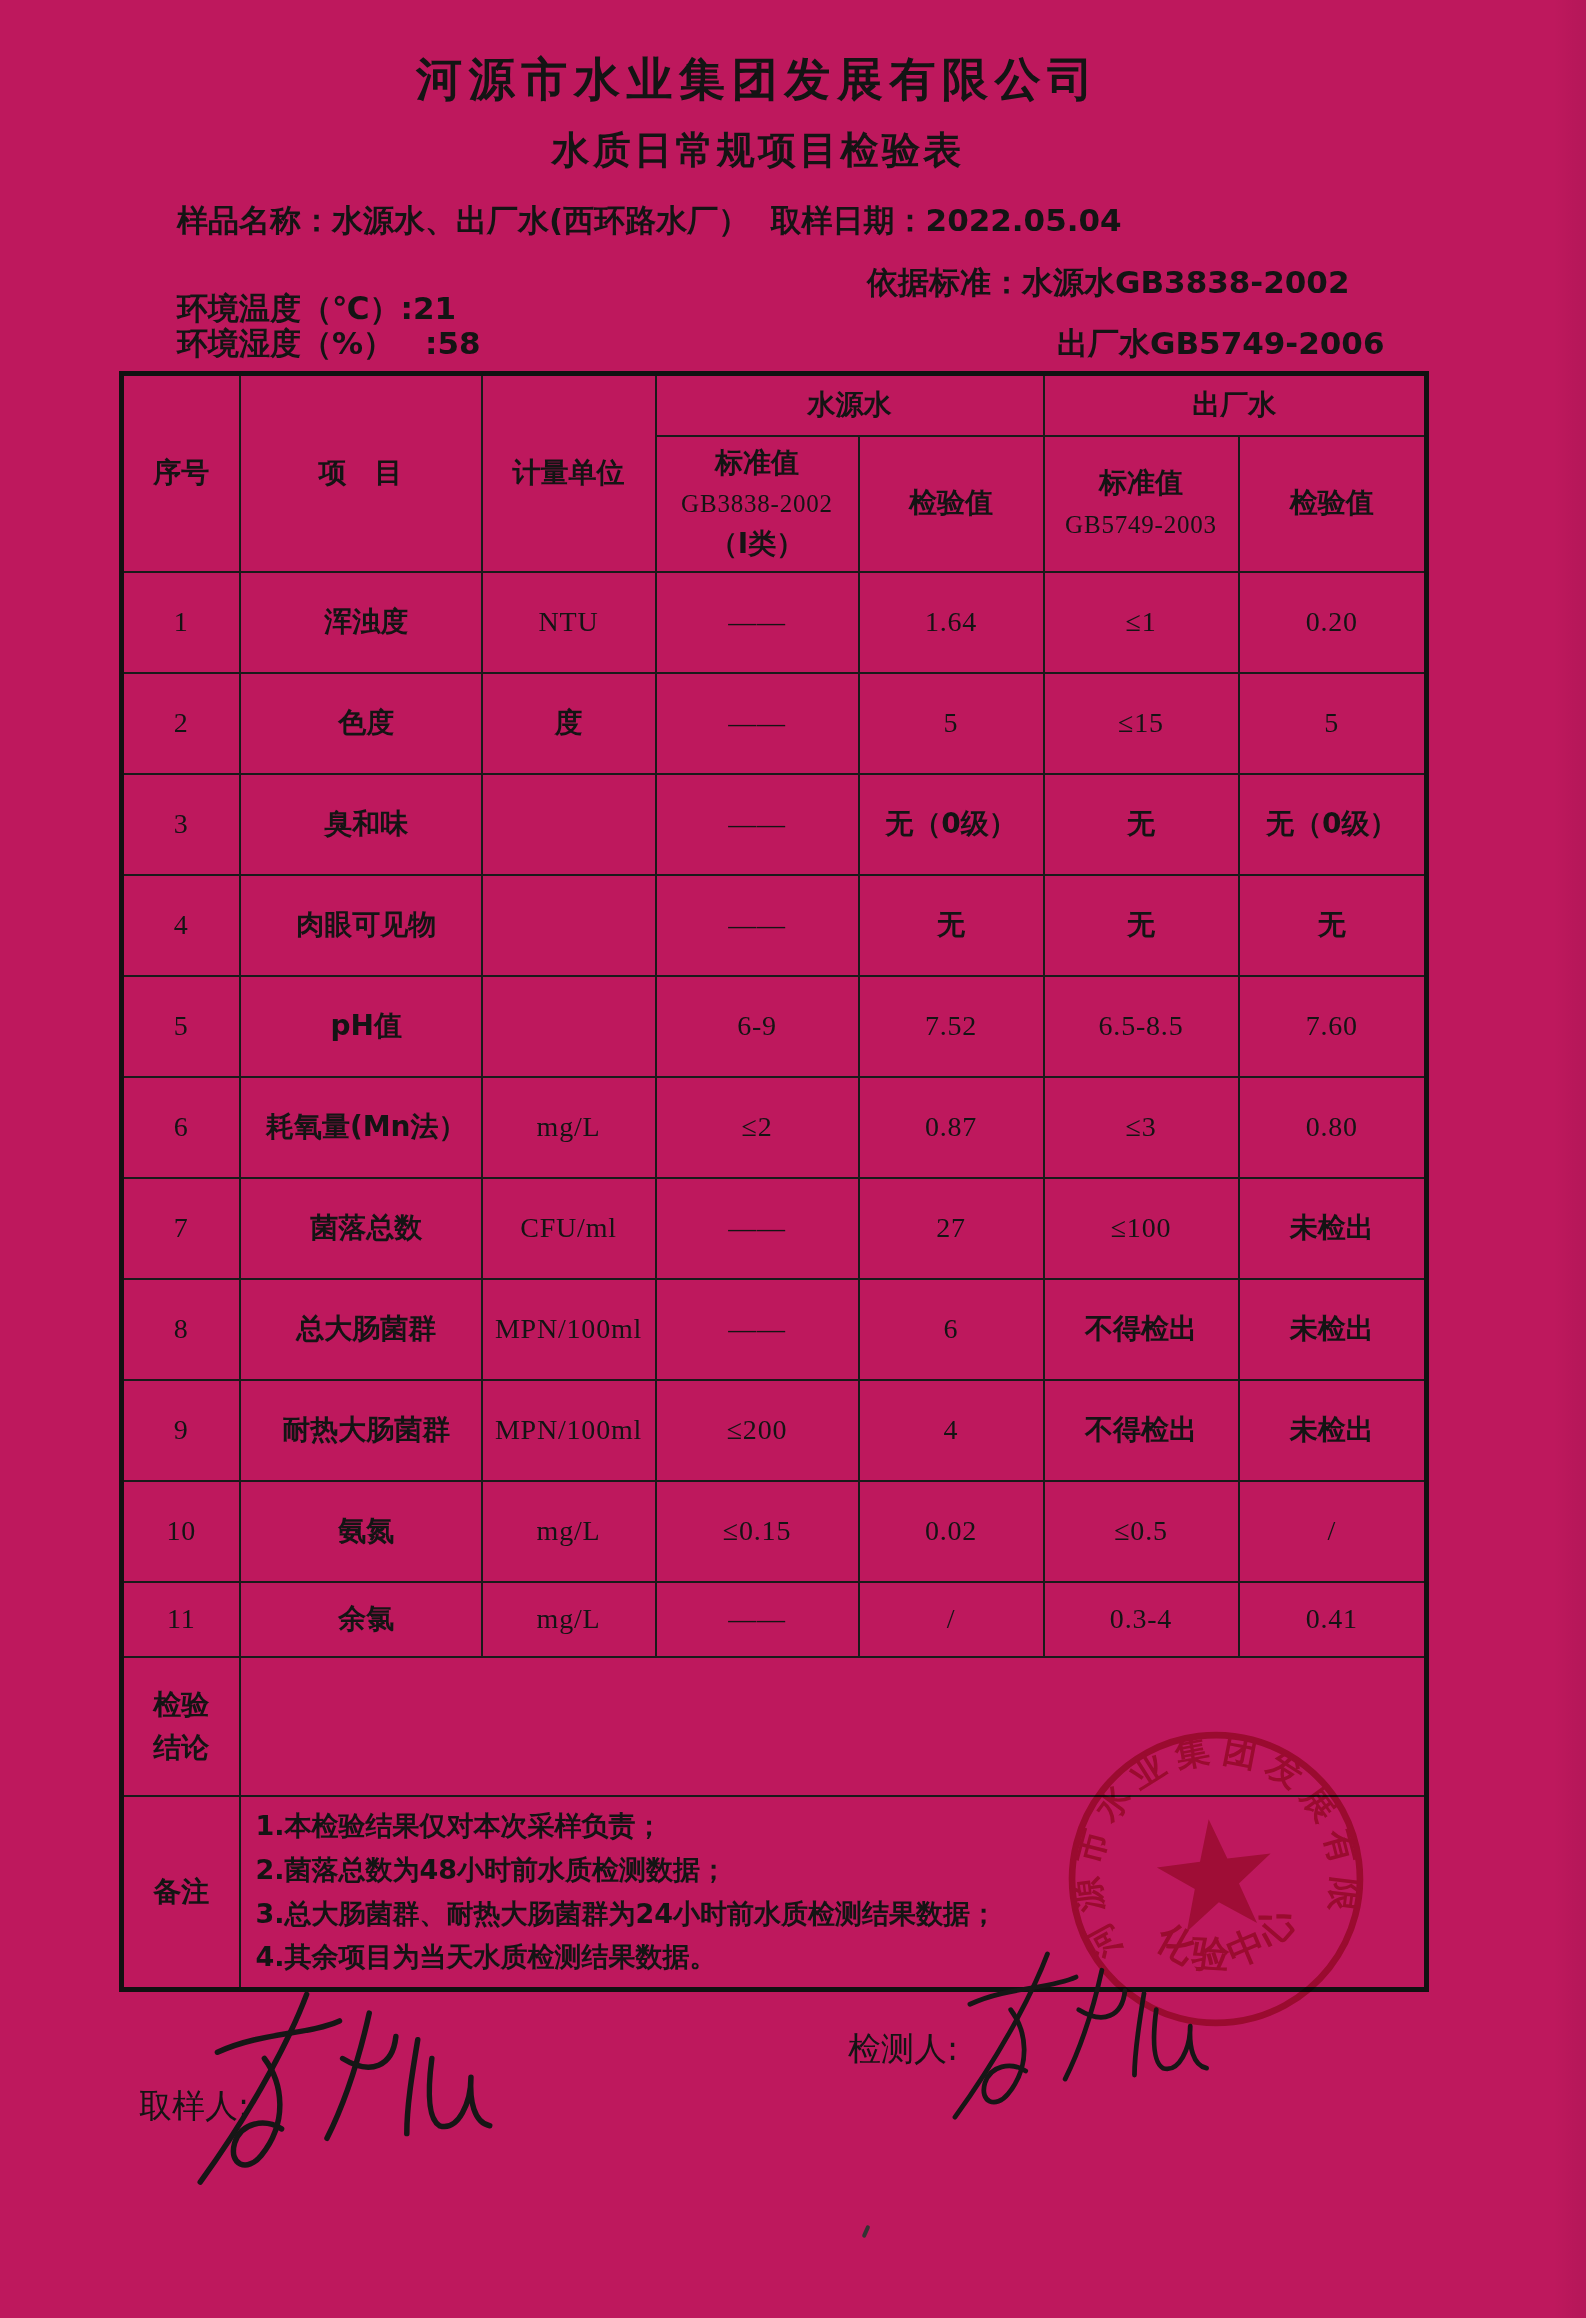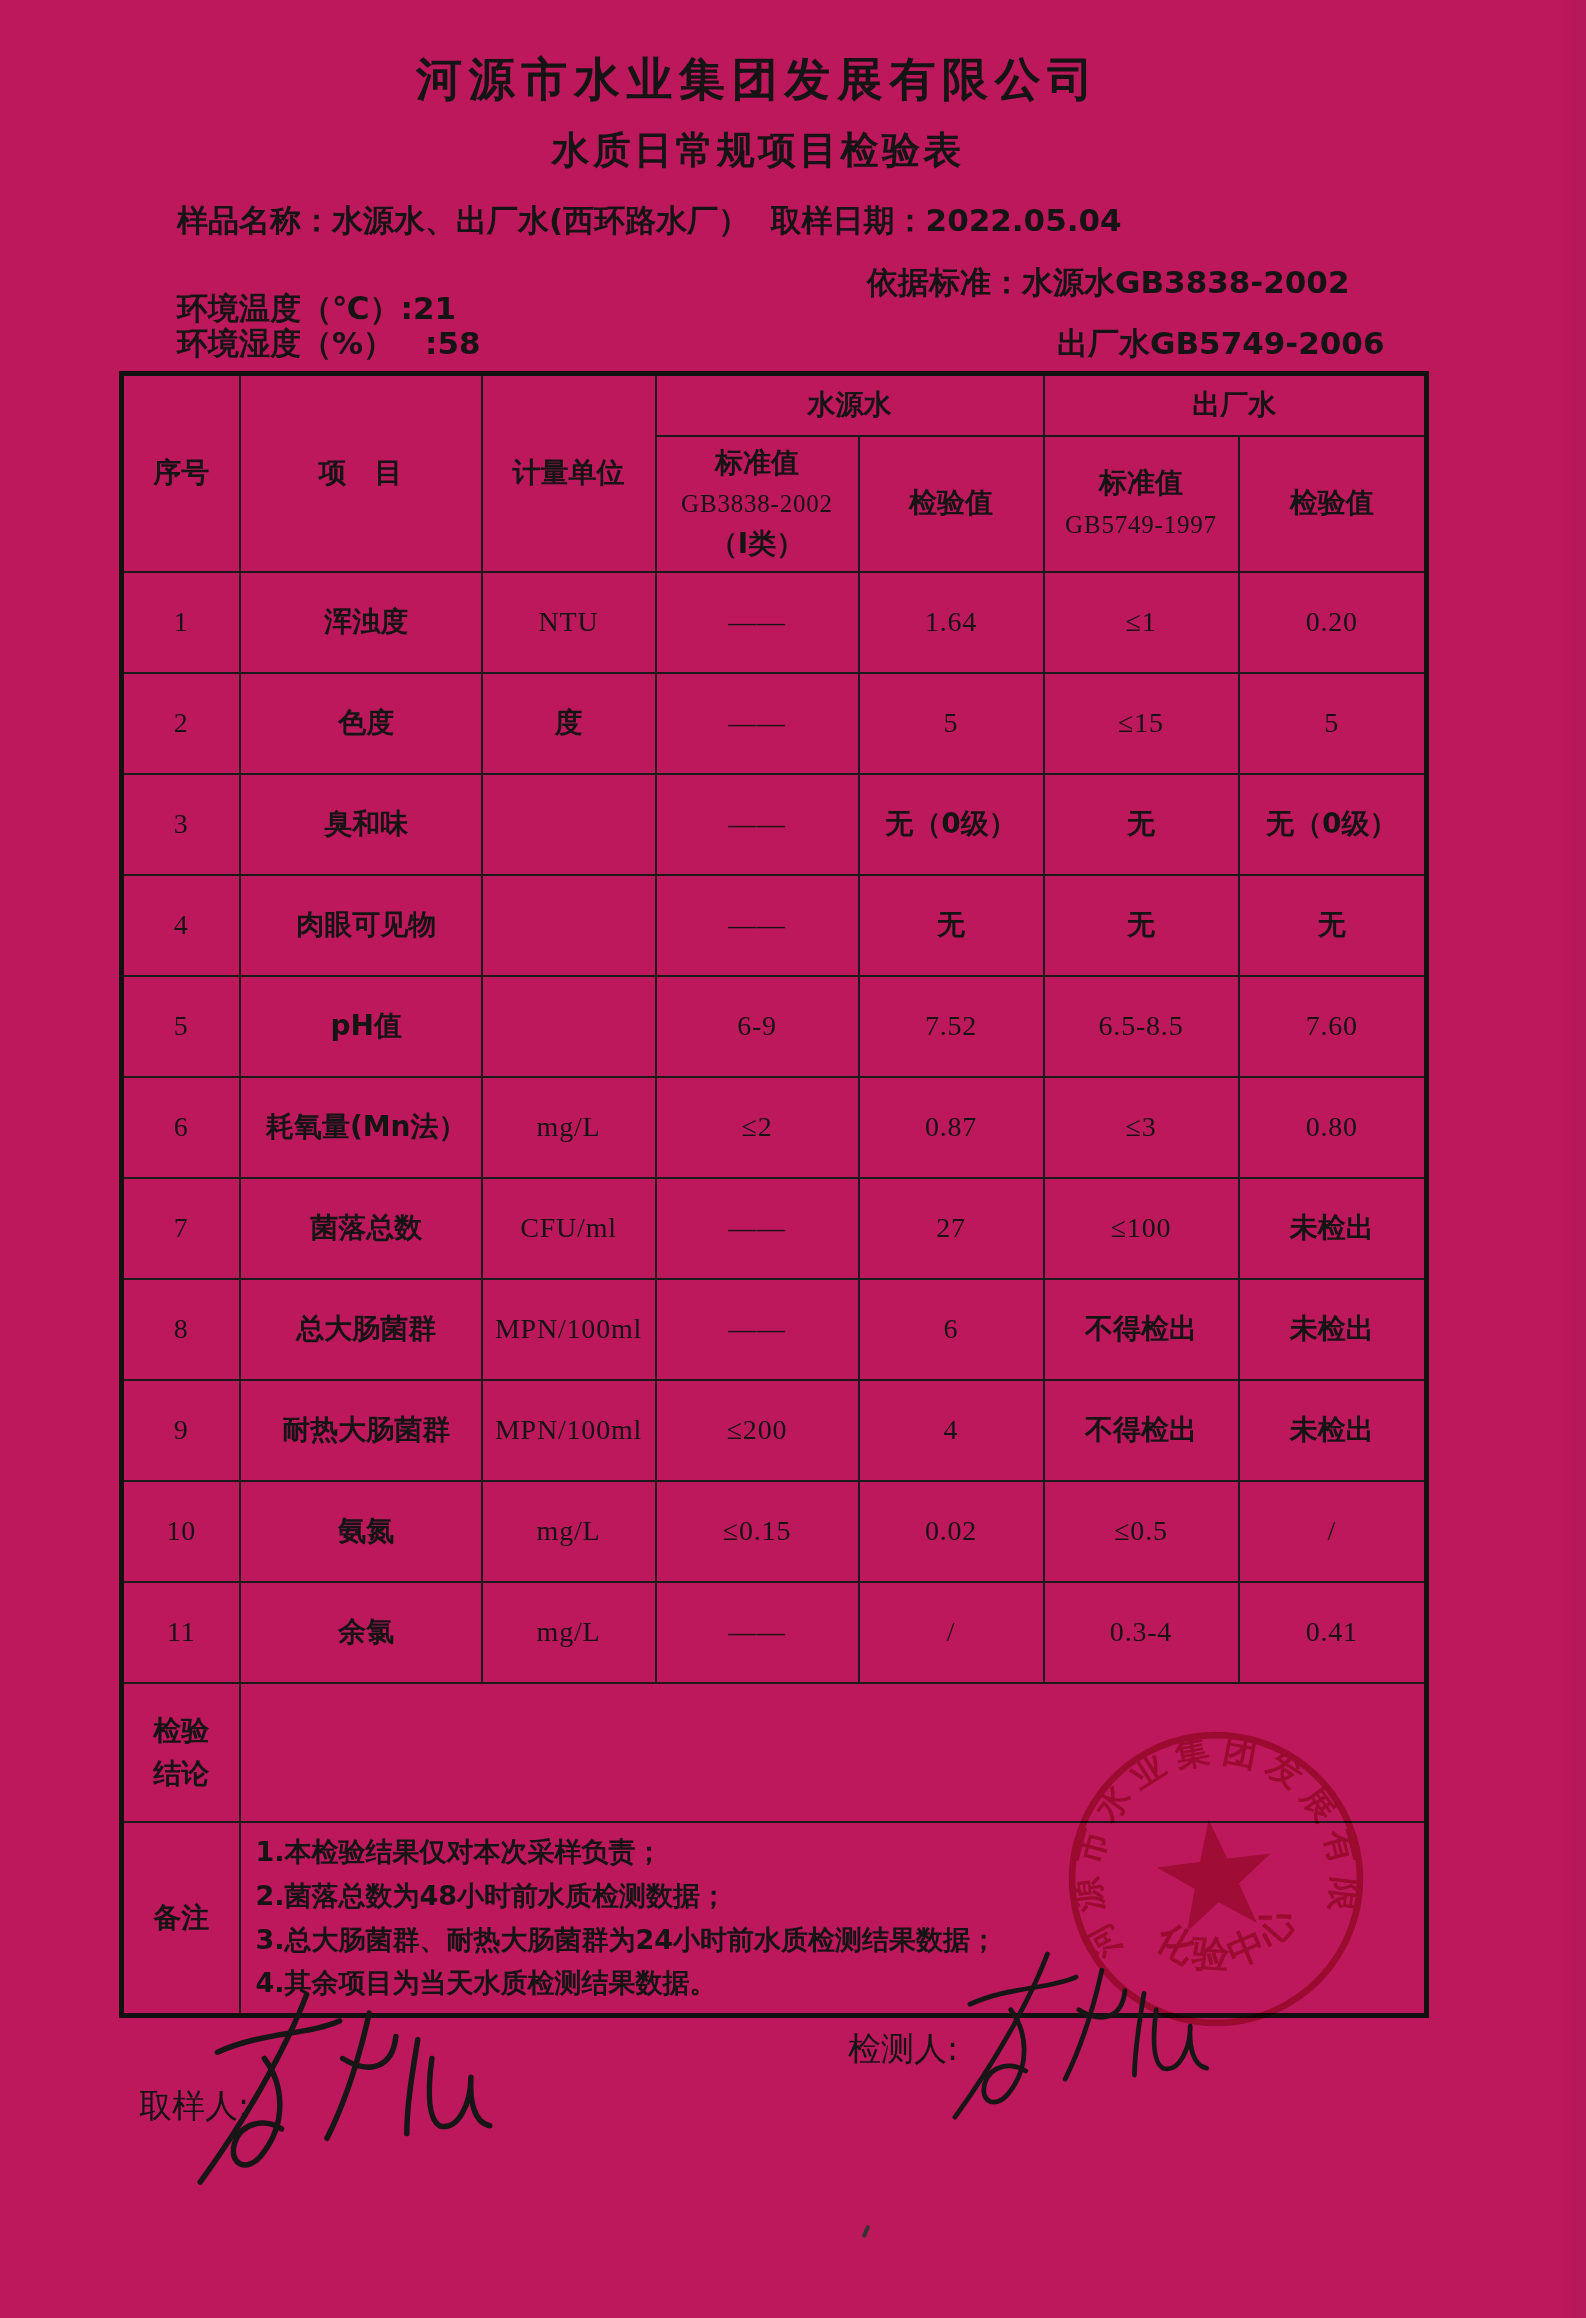--- a/index.html
+++ b/index.html
@@ -104,21 +104,21 @@
       </tr>
       <tr style="height:136px">
         <td class="subhdr">
           <span>标准值</span><br>
           <span class="val" style="font-size:25px">GB3838-2002</span><br>
           <span>（Ⅰ类）</span>
         </td>
         <td class="subhdr">检验值</td>
         <td class="subhdr">
           <span>标准值</span><br>
-          <span class="val" style="font-size:25px">GB5749-1997</span>
+          <span class="val" style="font-size:25px">GB5749-2003</span>
         </td>
         <td class="subhdr">检验值</td>
       </tr>
 
       <tr style="height:101px">
         <td class="val">1</td>
         <td class="item-cell">浑浊度</td>
         <td class="val">NTU</td>
         <td class="val">——</td>
         <td class="val">1.64</td>
@@ -199,21 +199,21 @@
       </tr>
       <tr style="height:101px">
         <td class="val">10</td>
         <td class="item-cell">氨氮</td>
         <td class="val">mg/L</td>
         <td class="val">≤0.15</td>
         <td class="val">0.02</td>
         <td class="val">≤0.5</td>
         <td class="val">/</td>
       </tr>
-      <tr style="height:101px">
+      <tr style="height:75px">
         <td class="val">11</td>
         <td class="item-cell">余氯</td>
         <td class="val">mg/L</td>
         <td class="val">——</td>
         <td class="val">/</td>
         <td class="val">0.3-4</td>
         <td class="val">0.41</td>
       </tr>
 
       <tr style="height:139px">

